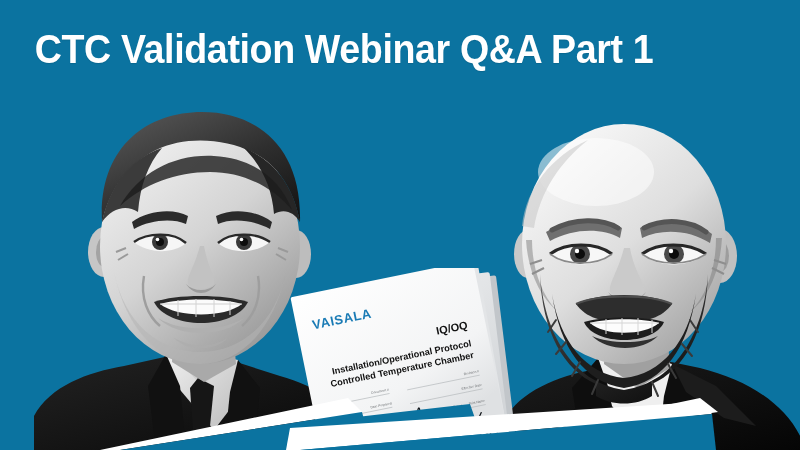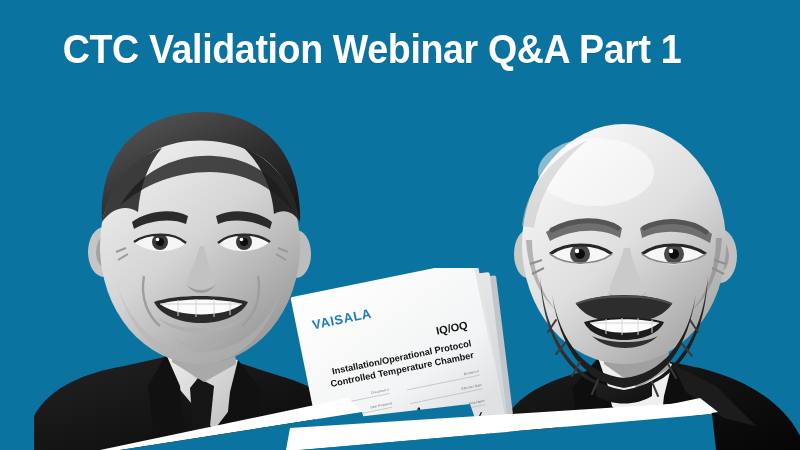--- a/index.html
+++ b/index.html
@@ -19,21 +19,20 @@
 
   
   .title-bar {
     position: absolute;
     top: 26px;
     left: 0;
     width: 688px;
     text-align: center;
     z-index: 60;
     pointer-events: none;
-    margin-left: 28px;
   }
   .title-text {
     display: inline-block;
     color: #ffffff;
     font-family: "Liberation Sans", sans-serif;
     font-weight: bold;
     font-size: 40px;
     line-height: 46px;
     letter-spacing: -0.4px;
     transform: scaleX(0.94);

